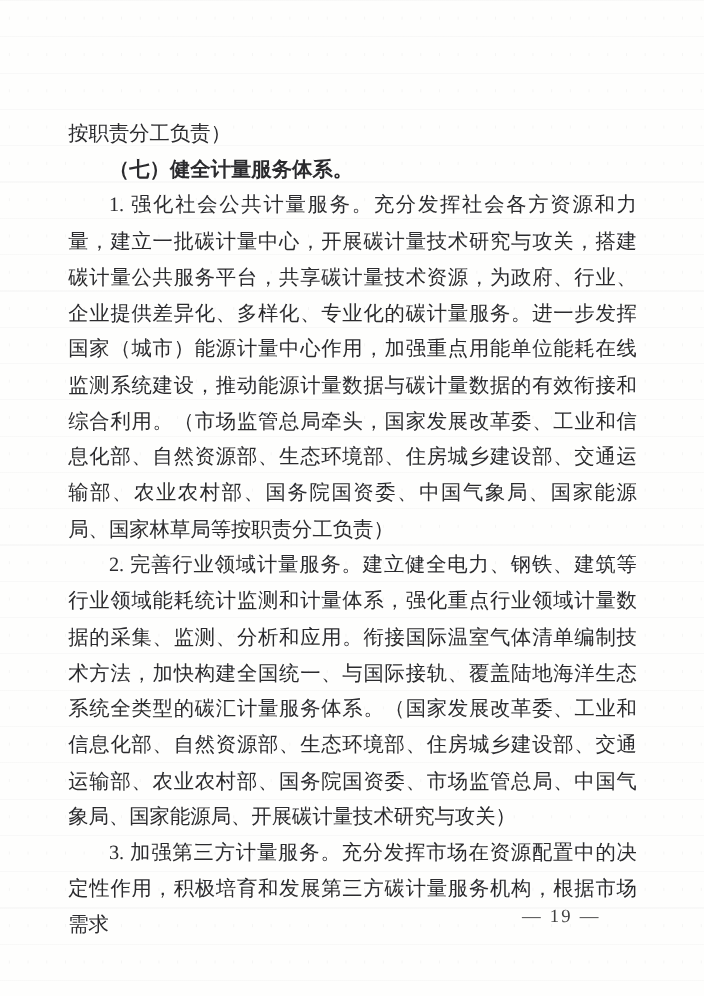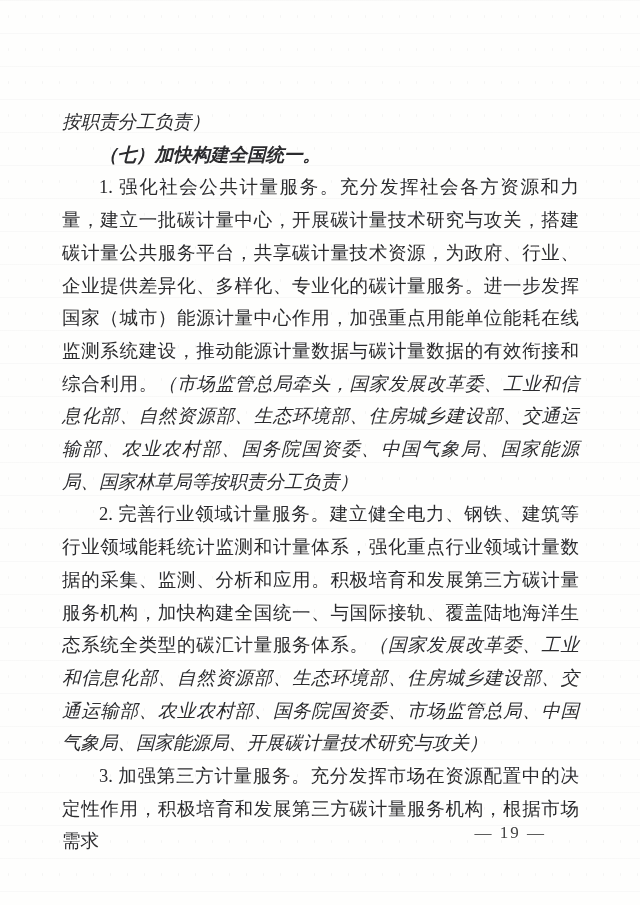--- a/index.html
+++ b/index.html
@@ -25,44 +25,44 @@
     left: 62px;
     top: 106px;
     width: 517px;
     font-size: 18.5px;
     line-height: 32.7px;
     text-align: justify;
     text-justify: inter-character;
   }
   .para { text-indent: 2em; }
   .para.no-indent { text-indent: 0; }
-  .kai { font-style: italic; }
+  .kai { }
   .heading { font-weight: bold; }
   .footer {
     position: absolute;
     top: 822px;
     right: 94px;
     font-size: 17px;
     line-height: 22px;
     letter-spacing: 2px;
     color: #404040;
   }
 </style>
 </head>
 <body>
 
 <div class="scan-noise"></div>
 
 <div class="text-block">
 
   <p class="para no-indent kai">按职责分工负责）</p>
 
-  <p class="para heading kai">（七）加快构建全国统一。</p>
+  <p class="para heading kai">（七）健全计量服务体系。</p>
 
   <p class="para"><span>1. </span><span>强化社会公共计量服务。充分发挥社会各方资源和力量，建立一批碳计量中心，开展碳计量技术研究与攻关，搭建碳计量公共服务平台，共享碳计量技术资源，为政府、行业、企业提供差异化、多样化、专业化的碳计量服务。进一步发挥国家（城市）能源计量中心作用，加强重点用能单位能耗在线监测系统建设，推动能源计量数据与碳计量数据的有效衔接和综合利用。</span><span class="kai">（市场监管总局牵头，国家发展改革委、工业和信息化部、自然资源部、生态环境部、住房城乡建设部、交通运输部、农业农村部、国务院国资委、中国气象局、国家能源局、国家林草局等按职责分工负责）</span></p>
 
-  <p class="para"><span>2. </span><span>完善行业领域计量服务。建立健全电力、钢铁、建筑等行业领域能耗统计监测和计量体系，强化重点行业领域计量数据的采集、监测、分析和应用。积极培育和发展第三方碳计量服务机构，加快构建全国统一、与国际接轨、覆盖陆地海洋生态系统全类型的碳汇计量服务体系。</span><span class="kai">（国家发展改革委、工业和信息化部、自然资源部、生态环境部、住房城乡建设部、交通运输部、农业农村部、国务院国资委、市场监管总局、中国气象局、国家能源局、开展碳计量技术研究与攻关）</span></p>
+  <p class="para"><span>2. </span><span>完善行业领域计量服务。建立健全电力、钢铁、建筑等行业领域能耗统计监测和计量体系，强化重点行业领域计量数据的采集、监测、分析和应用。衔接国际温室气体清单编制技术方法，加快构建全国统一、与国际接轨、覆盖陆地海洋生态系统全类型的碳汇计量服务体系。</span><span class="kai">（国家发展改革委、工业和信息化部、自然资源部、生态环境部、住房城乡建设部、交通运输部、农业农村部、国务院国资委、市场监管总局、中国气象局、国家能源局、开展碳计量技术研究与攻关）</span></p>
 
   <p class="para"><span>3. </span><span>加强第三方计量服务。充分发挥市场在资源配置中的决定性作用，积极培育和发展第三方碳计量服务机构，根据市场需求</span></p>
 
 </div>
 
 <div class="footer">— 19 —</div>
 
 </body></html>

